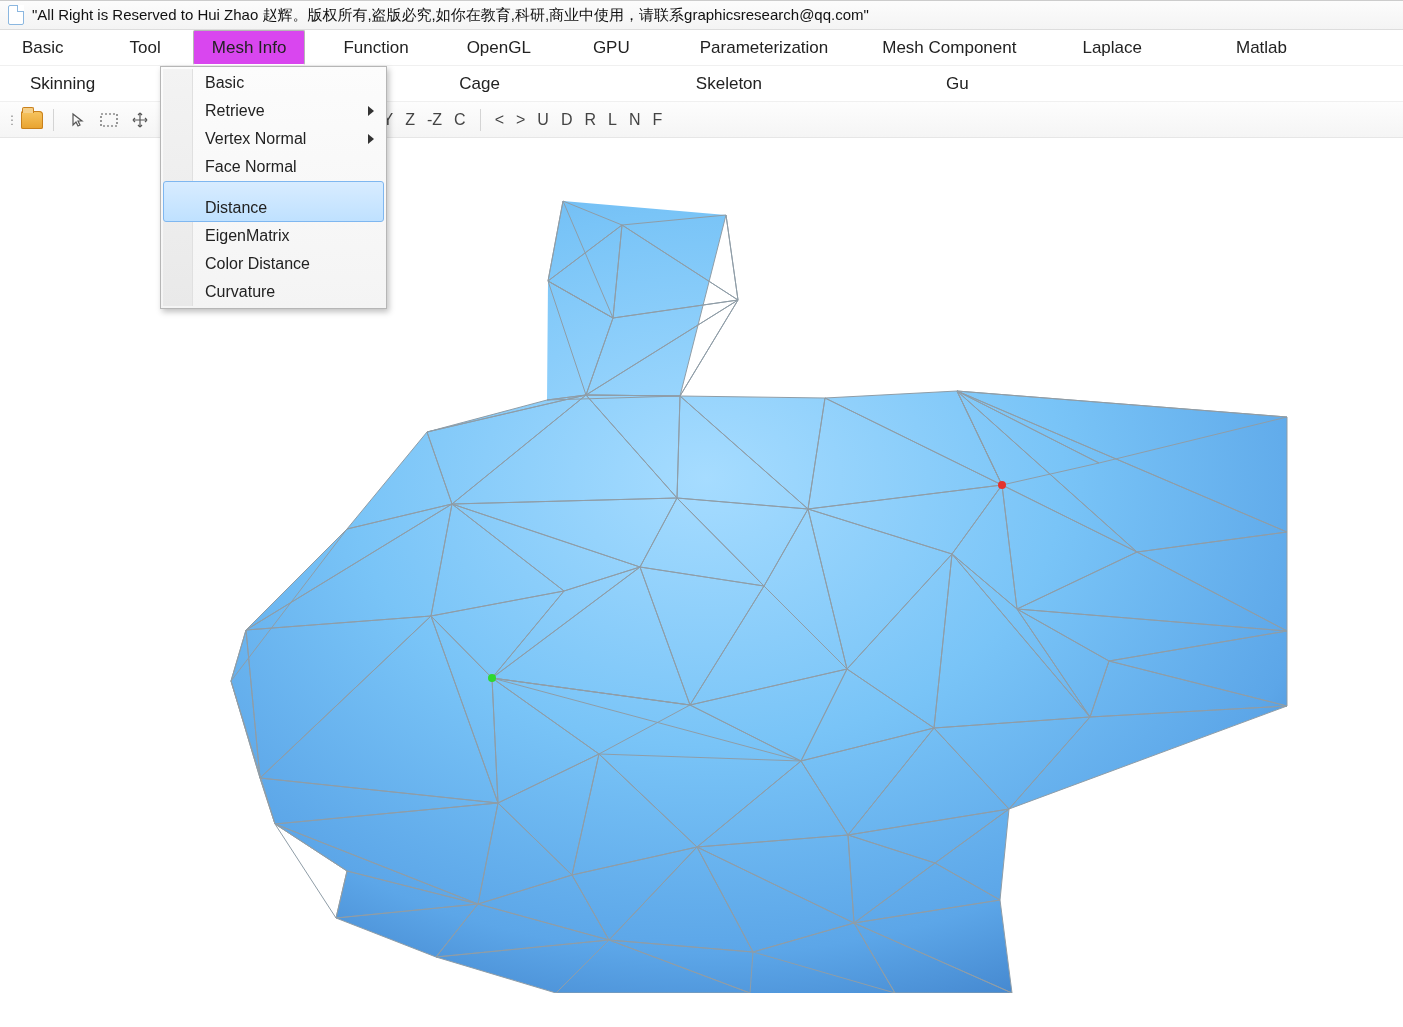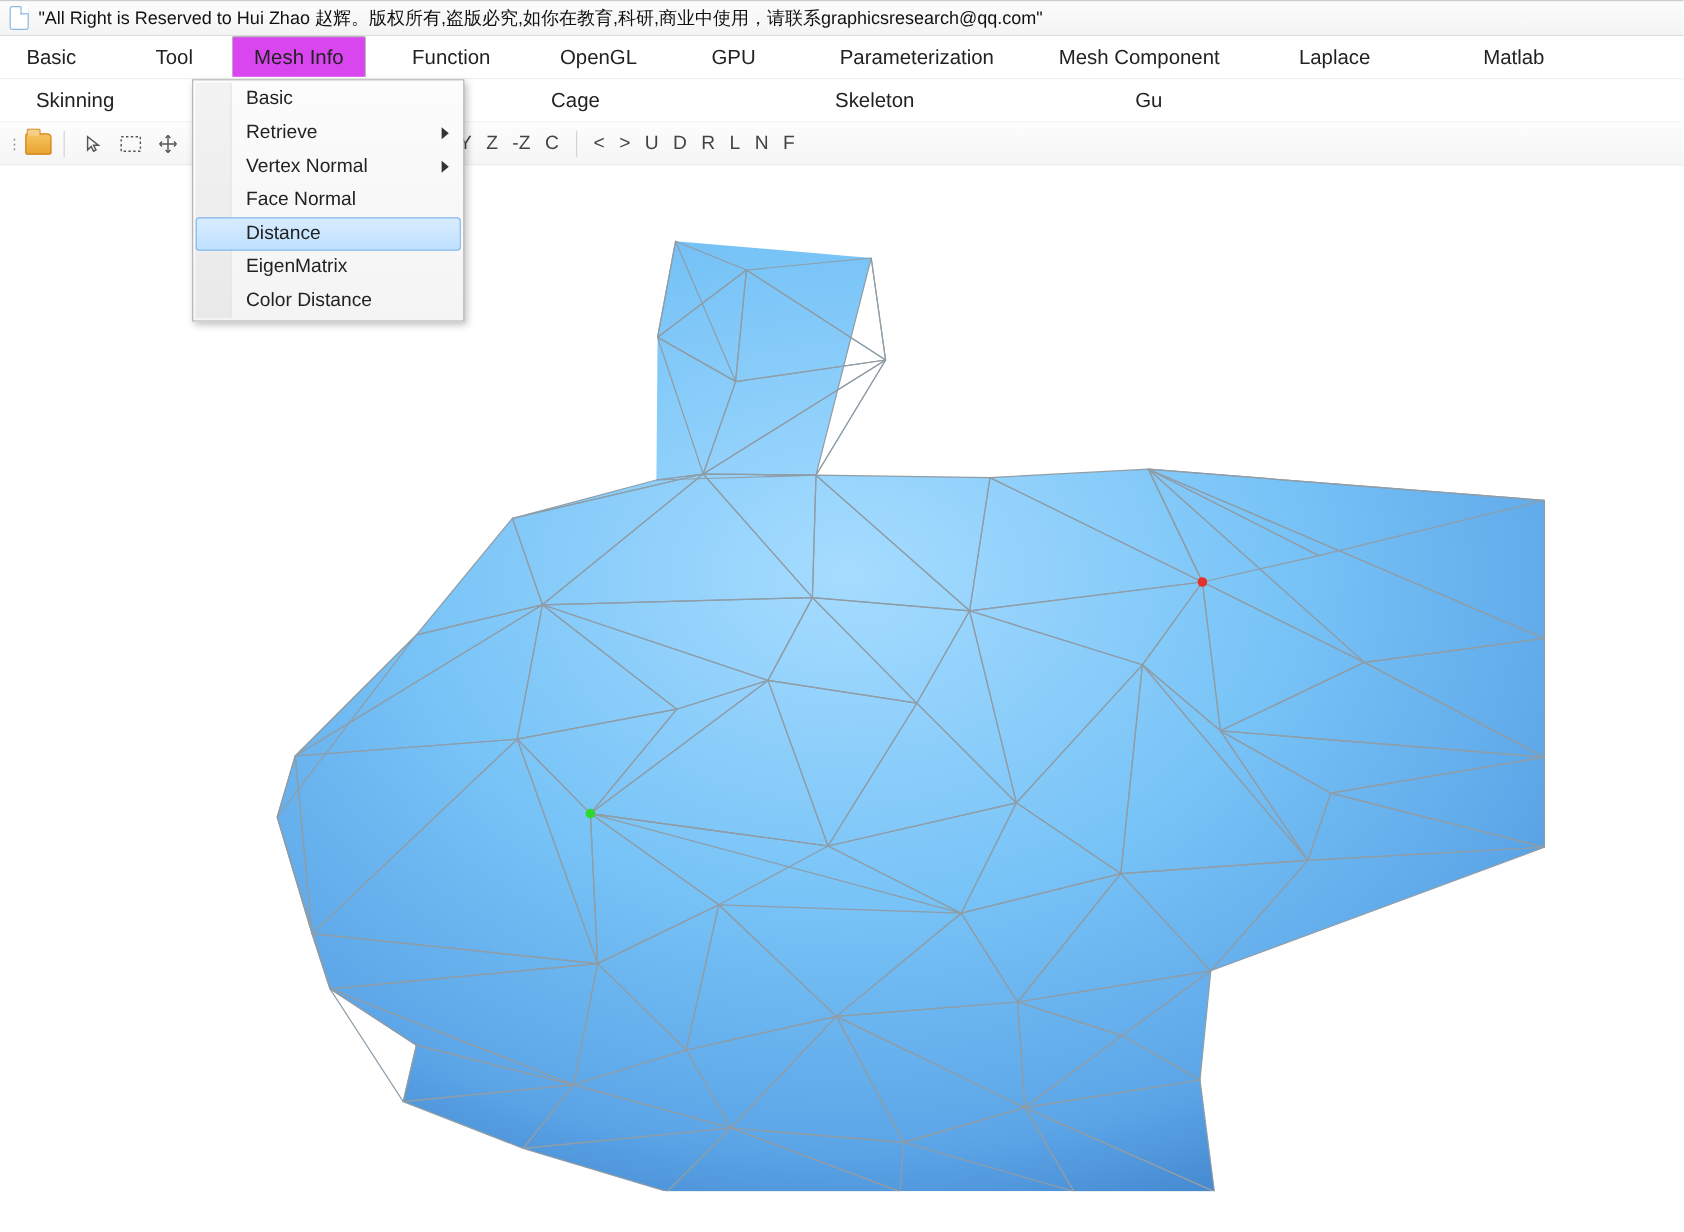--- a/index.html
+++ b/index.html
@@ -123,21 +123,21 @@
     margin-left:auto;
     width:0;height:0;
     border-top:5px solid transparent;
     border-bottom:5px solid transparent;
     border-left:6px solid #333;
   }
   .dd-item.highlight {
     background: linear-gradient(#d8ecff,#bfe1ff);
     border:1px solid #7fb7f0;
     border-radius:3px;
-    padding: 4px 9px 4px 41px;
+    padding: 17px 9px 4px 41px;
   }
 
   .viewport {
     position: relative;
     width: 1403px;
     height: 855px;
     background: #fff;
     overflow: hidden;
   }
   .viewport svg { position:absolute; top:0; left:0; }
@@ -253,20 +253,23 @@
       <span>Face   Normal</span>
     </div>
     <div class="dd-item highlight">
       <span>Distance</span>
     </div>
     <div class="dd-item">
       <span>EigenMatrix</span>
     </div>
     <div class="dd-item">
       <span>Color Distance</span>
+    </div>
+    <div class="dd-item">
+      <span>Curvature</span>
     </div>
   </div>
 
 <div class="viewport">
   <svg id="mesh-svg" width="1403" height="855" viewBox="0 172 1403 855">
     <defs>
       <radialGradient id="body" cx="45%" cy="35%" r="75%">
         <stop offset="0%" stop-color="#a6dcff"></stop>
         <stop offset="45%" stop-color="#79c4f7"></stop>
         <stop offset="80%" stop-color="#5ca6e8"></stop>

